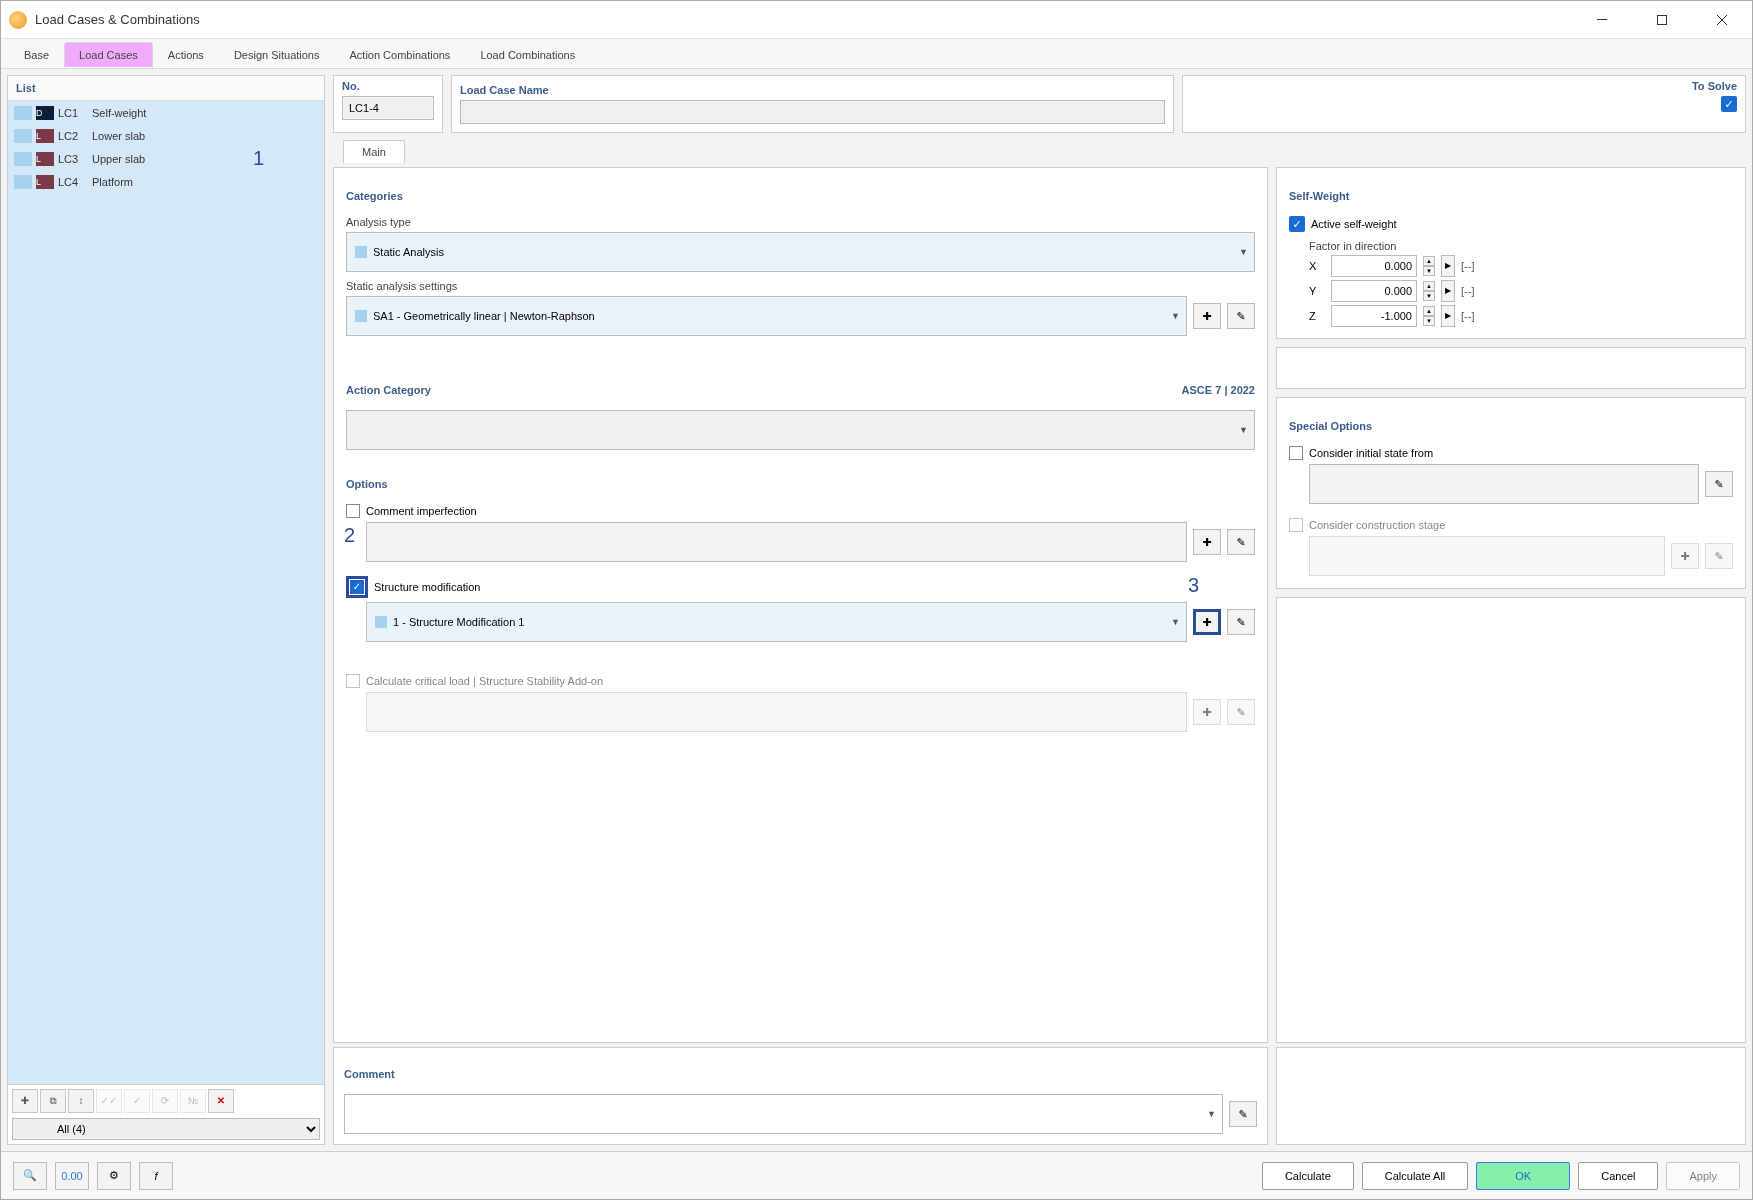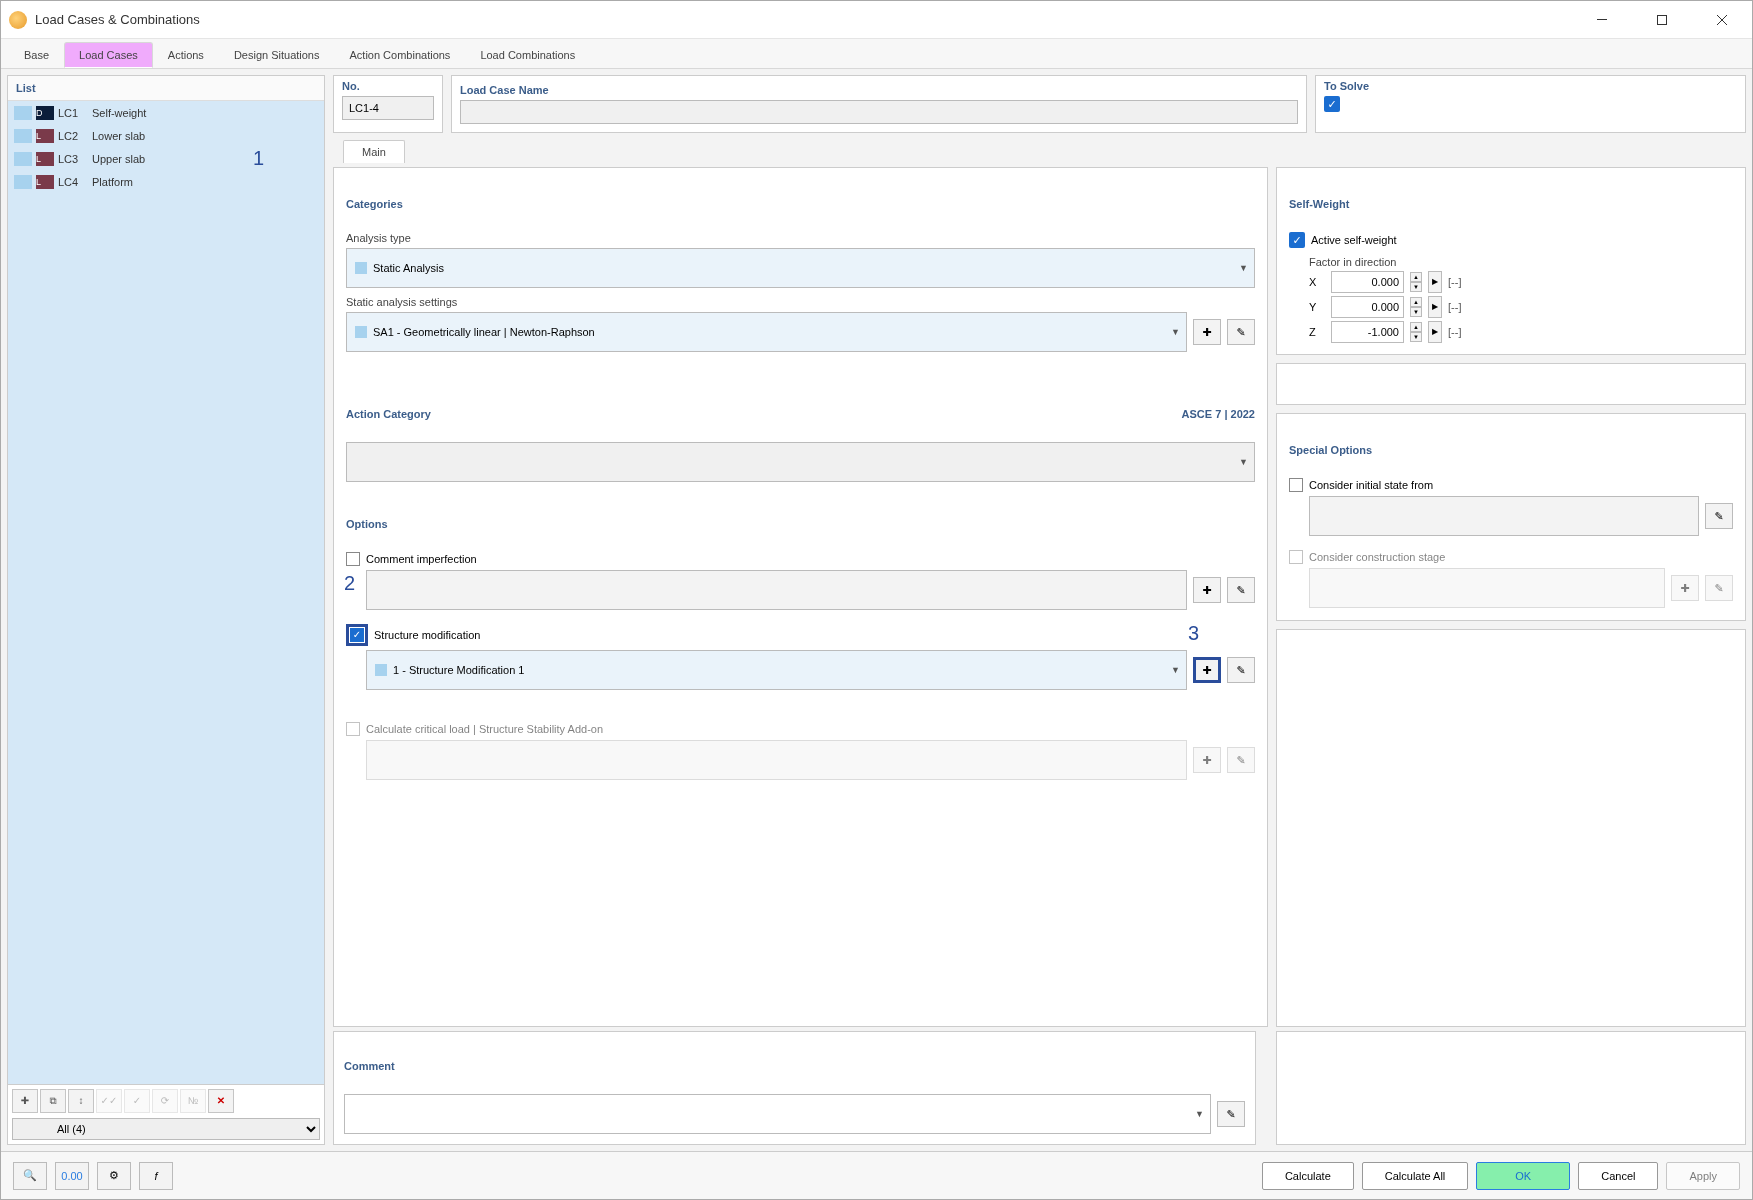--- a/index.html
+++ b/index.html
@@ -46,52 +46,52 @@
 
 .right-panel { flex: 1; display: flex; flex-direction: column; gap: 4px; }
 
 .header-row { display: flex; gap: 8px; height: 58px; }
 .field-box { background: #fff; border: 1px solid #ccc; padding: 4px 8px; display: flex; flex-direction: column; }
 .field-box .lbl { color: #3b5d8a; font-weight: 600; margin-bottom: 4px; }
 .field-box input[type=text] { height: 24px; border: 1px solid #bbb; padding: 0 6px; background: #f0f0f0; }
 .no-box { width: 110px; }
 .name-box { flex: 1; justify-content: center; }
 .name-box input { width: 100%; }
-.solve-box { width: 431px; }
+.solve-box { width: 564px; text-align: right; }
 .chk { width: 16px; height: 16px; background: #1a6dd0; border-radius: 2px; display: inline-flex; align-items: center; justify-content: center; }
 .chk::after { content: "✓"; color: #fff; font-size: 11px; }
 
 
 .subtab-row { display: flex; align-items: flex-end; height: 26px; padding-left: 10px; }
 .subtab { padding: 5px 18px; background: #fff; border: 1px solid #ccc; border-bottom: none; border-radius: 2px 2px 0 0; color: #444; }
 
 
 .form-split { flex: 1; display: flex; gap: 8px; }
 .form-left { flex: 1; background: #fff; border: 1px solid #ccc; padding: 8px 12px; overflow: auto; }
 .form-right { width: 470px; display: flex; flex-direction: column; gap: 8px; }
 .form-right .panel { background: #fff; border: 1px solid #ccc; padding: 8px 12px; }
 
-.section-title { color: #3b5d8a; font-weight: 600; margin: 22px 0; }
+.section-title { color: #3b5d8a; font-weight: 600; margin: 14px 0; }
 .section-title.flex { display: flex; justify-content: space-between; }
 .form-row { display: flex; align-items: center; gap: 6px; margin: 4px 0; }
 .sel { flex: 1; height: 40px; border: 1px solid #bbb; background: #eaf3fa; display: flex; align-items: center; padding: 0 8px; position: relative; }
 .sel .chev { position: absolute; right: 6px; color: #555; font-size: 9px; }
 .sel .sw { width: 12px; height: 12px; background: #a7d2ee; margin-right: 6px; }
 .mini-btn { width: 28px; height: 26px; border: 1px solid #bbb; background: #f3f3f3; display: flex; align-items: center; justify-content: center; cursor: pointer; }
 .mini-btn.highlight { border: 3px solid #2a4d9b; }
 .plain-label { color: #444; margin: 8px 0 2px 0; }
 .plain-check { width: 14px; height: 14px; border: 1px solid #888; background: #fff; display: inline-block; }
 .plain-check.checked { background: #1a6dd0; border-color: #1a6dd0; }
 .plain-check.checked::after { content: "✓"; color: #fff; font-size: 10px; display: block; text-align: center; line-height: 12px; }
 .check-highlight { border: 3px solid #2a4d9b; padding: 1px; display: inline-flex; }
 .disabled-row { opacity: 0.5; }
 
 .factor-row { display: flex; align-items: center; gap: 6px; margin: 3px 0; }
 .factor-row .ax { width: 16px; }
-.factor-row input { width: 73px; height: 22px; border: 1px solid #bbb; text-align: right; padding: 0 4px; }
+.factor-row input { width: 86px; height: 22px; border: 1px solid #bbb; text-align: right; padding: 0 4px; }
 .spin { width: 12px; display: flex; flex-direction: column; }
 .spin span { height: 10px; border: 1px solid #bbb; font-size: 6px; text-align: center; line-height: 8px; background: #f3f3f3; }
 .arrow-btn { width: 14px; height: 22px; border: 1px solid #bbb; background: #f3f3f3; font-size: 8px; text-align: center; line-height: 20px; }
 .unit { color: #555; }
 
 
 .bottom-bar { height: 48px; background: #f7f7f7; border-top: 1px solid #ccc; display: flex; align-items: center; padding: 0 12px; gap: 8px; }
 .bottom-bar .sp { flex: 1; }
 .btn { height: 28px; padding: 0 22px; border: 1px solid #999; background: #fff; cursor: pointer; border-radius: 2px; }
 .btn.primary { border: 1px solid #2a7de1; color: #1a6dd0; background: #86efac; padding: 0 38px; }
@@ -347,21 +347,21 @@
               <div class="sel" style="background:#f3f3f3; margin-left:20px;"></div>
               <div class="mini-btn">✚</div>
               <div class="mini-btn">✎</div>
             </div>
           </div>
 
           <div class="right-empty"></div>
         </div>
       </div>
 
-      <div style="display:flex; gap:20px;">
+      <div style="display:flex; gap:8px;">
         <div class="comment-box" style="flex:1;">
           <div class="section-title">Comment</div>
           <div class="form-row">
             <div class="sel">
               <span></span>
                 <span class="chev">▼</span>
             </div>
             <div class="mini-btn">✎</div>
           </div>
         </div>

